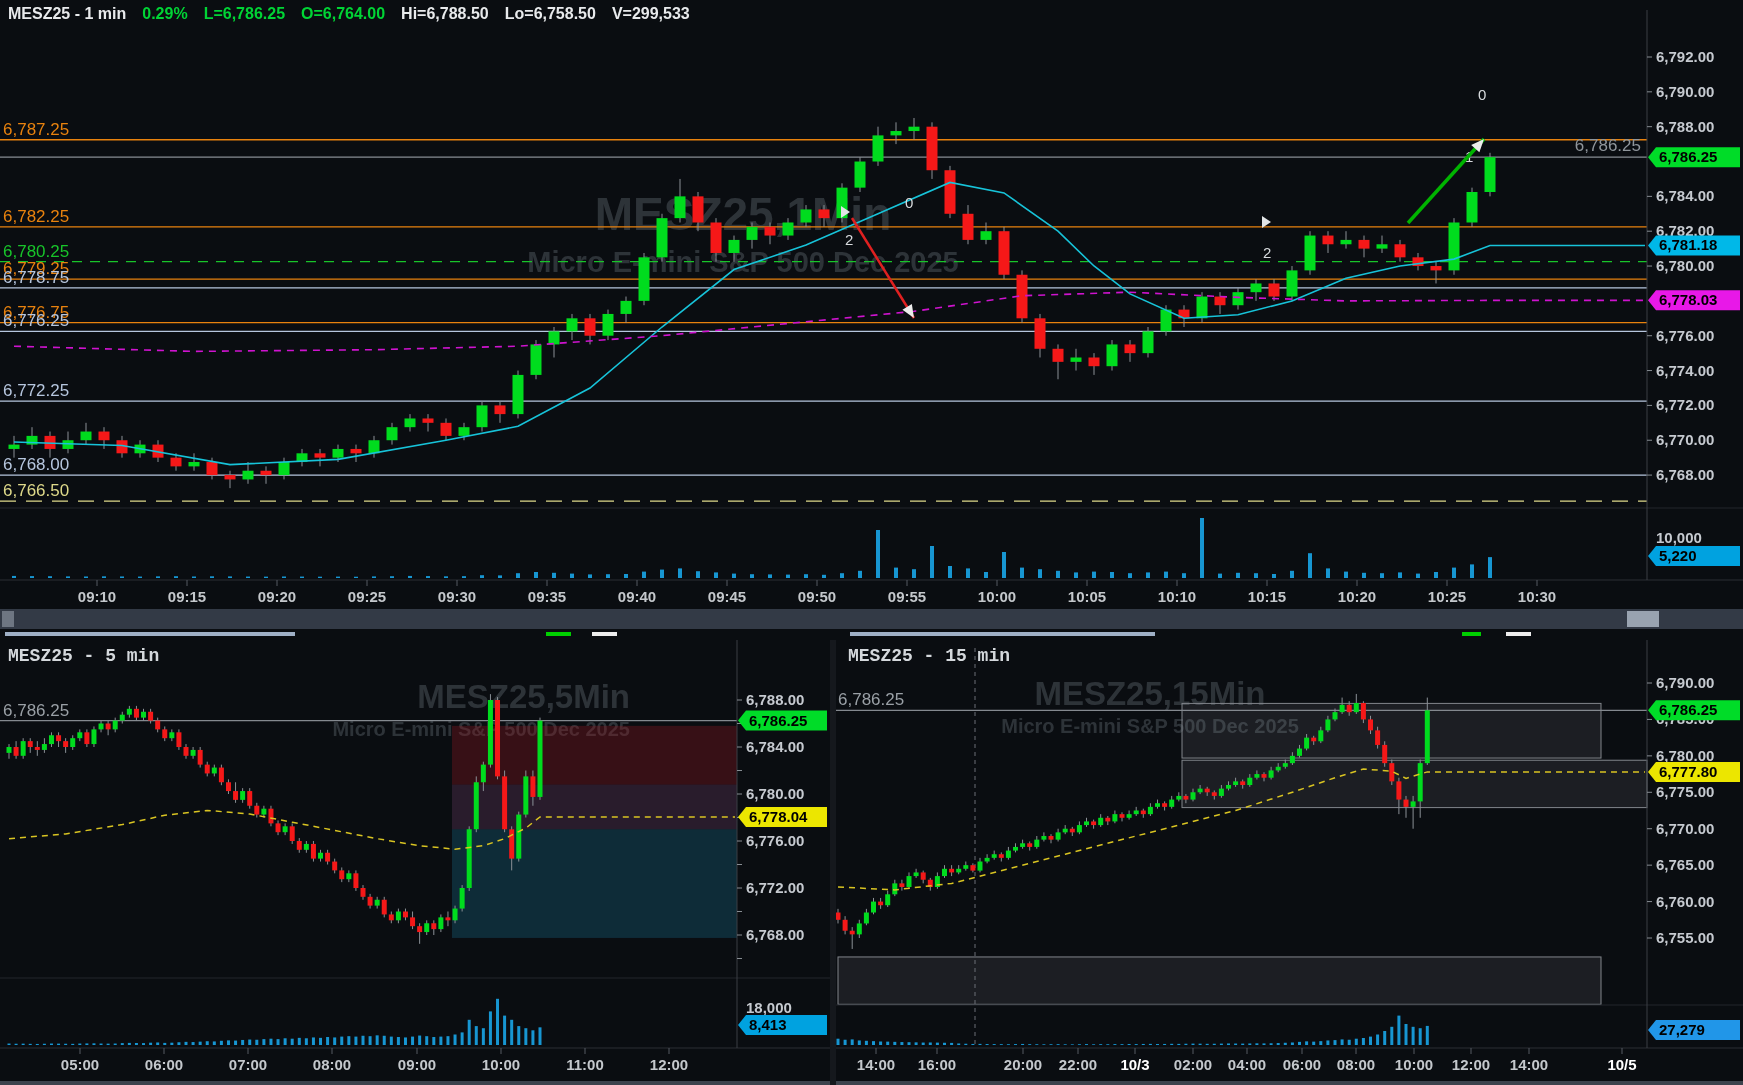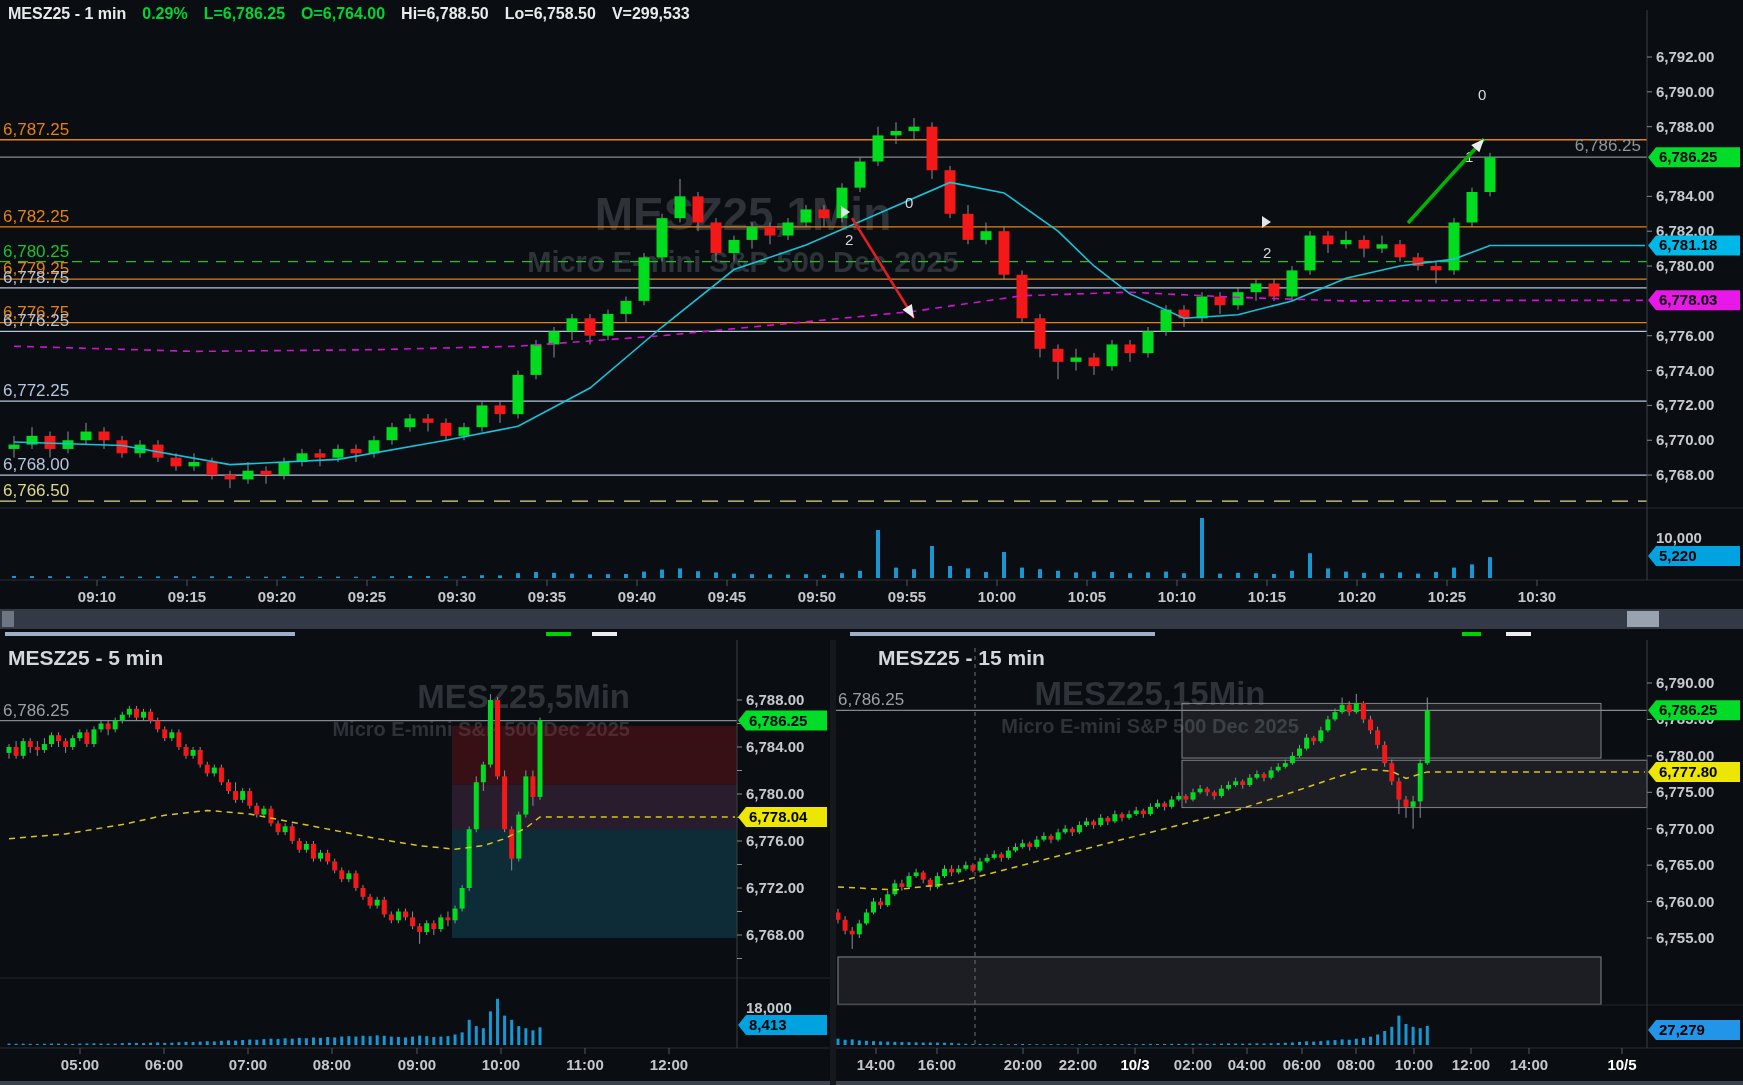--- a/index.html
+++ b/index.html
@@ -2,21 +2,21 @@
 <html><head>
 <meta charset="utf-8">
 <style>
   html,body{margin:0;padding:0;background:#000;}
   .wrap{position:relative;width:1743px;height:1085px;background:#07090c;overflow:hidden;
         font-family:"Liberation Sans",sans-serif;}
   .panel{position:absolute;background:#0a0d11;}
   .hdr{position:absolute;left:8px;top:5px;z-index:5;font-size:16px;font-weight:bold;color:#e8eaec;white-space:nowrap;}
   .hdr span{margin-right:16px;}
   .green{color:#00d435;}
-  .panel-title{position:absolute;z-index:5;font-size:21px;font-weight:bold;color:#d4d8dc;}
+  .panel-title{position:absolute;z-index:5;font-size:18px;font-weight:bold;color:#d4d8dc;font-family:Liberation Mono, monospace;}
   .wm{position:absolute;z-index:1;text-align:center;color:rgba(128,138,150,0.30);font-weight:bold;line-height:1.25;}
   .wm .l1{font-size:46px;}
   .wm .l2{font-size:29px;}
   .wm.small .l1{font-size:33px;}
   .wm.small .l2{font-size:20px;}
   svg{position:absolute;z-index:2;}
   text{font-family:"Liberation Sans",sans-serif;}
 </style>
 </head>
 <body>
@@ -1042,15 +1042,15 @@
         <text x="792" y="430" fill="#ffffff" font-size="15" font-weight="bold" text-anchor="middle">10/5</text>
       </g>
       <g></g>
     </svg>
 
   <div class="hdr">
     <span>MESZ25 - 1 min</span><span class="green">0.29%</span><span class="green">L=6,786.25</span><span class="green">O=6,764.00</span><span>Hi=6,788.50</span><span>Lo=6,758.50</span><span>V=299,533</span>
   </div>
 
   <div class="panel-title" style="left:8px;top:646px;">MESZ25 - 5 min</div>
-  <div class="panel-title" style="left:878px;top:646px;text-align:right;">MESZ25 - 15 min</div>
+  <div class="panel-title" style="left:848px;top:646px;text-align:right;">MESZ25 - 15 min</div>
 
 </div>
 
 </body></html>

